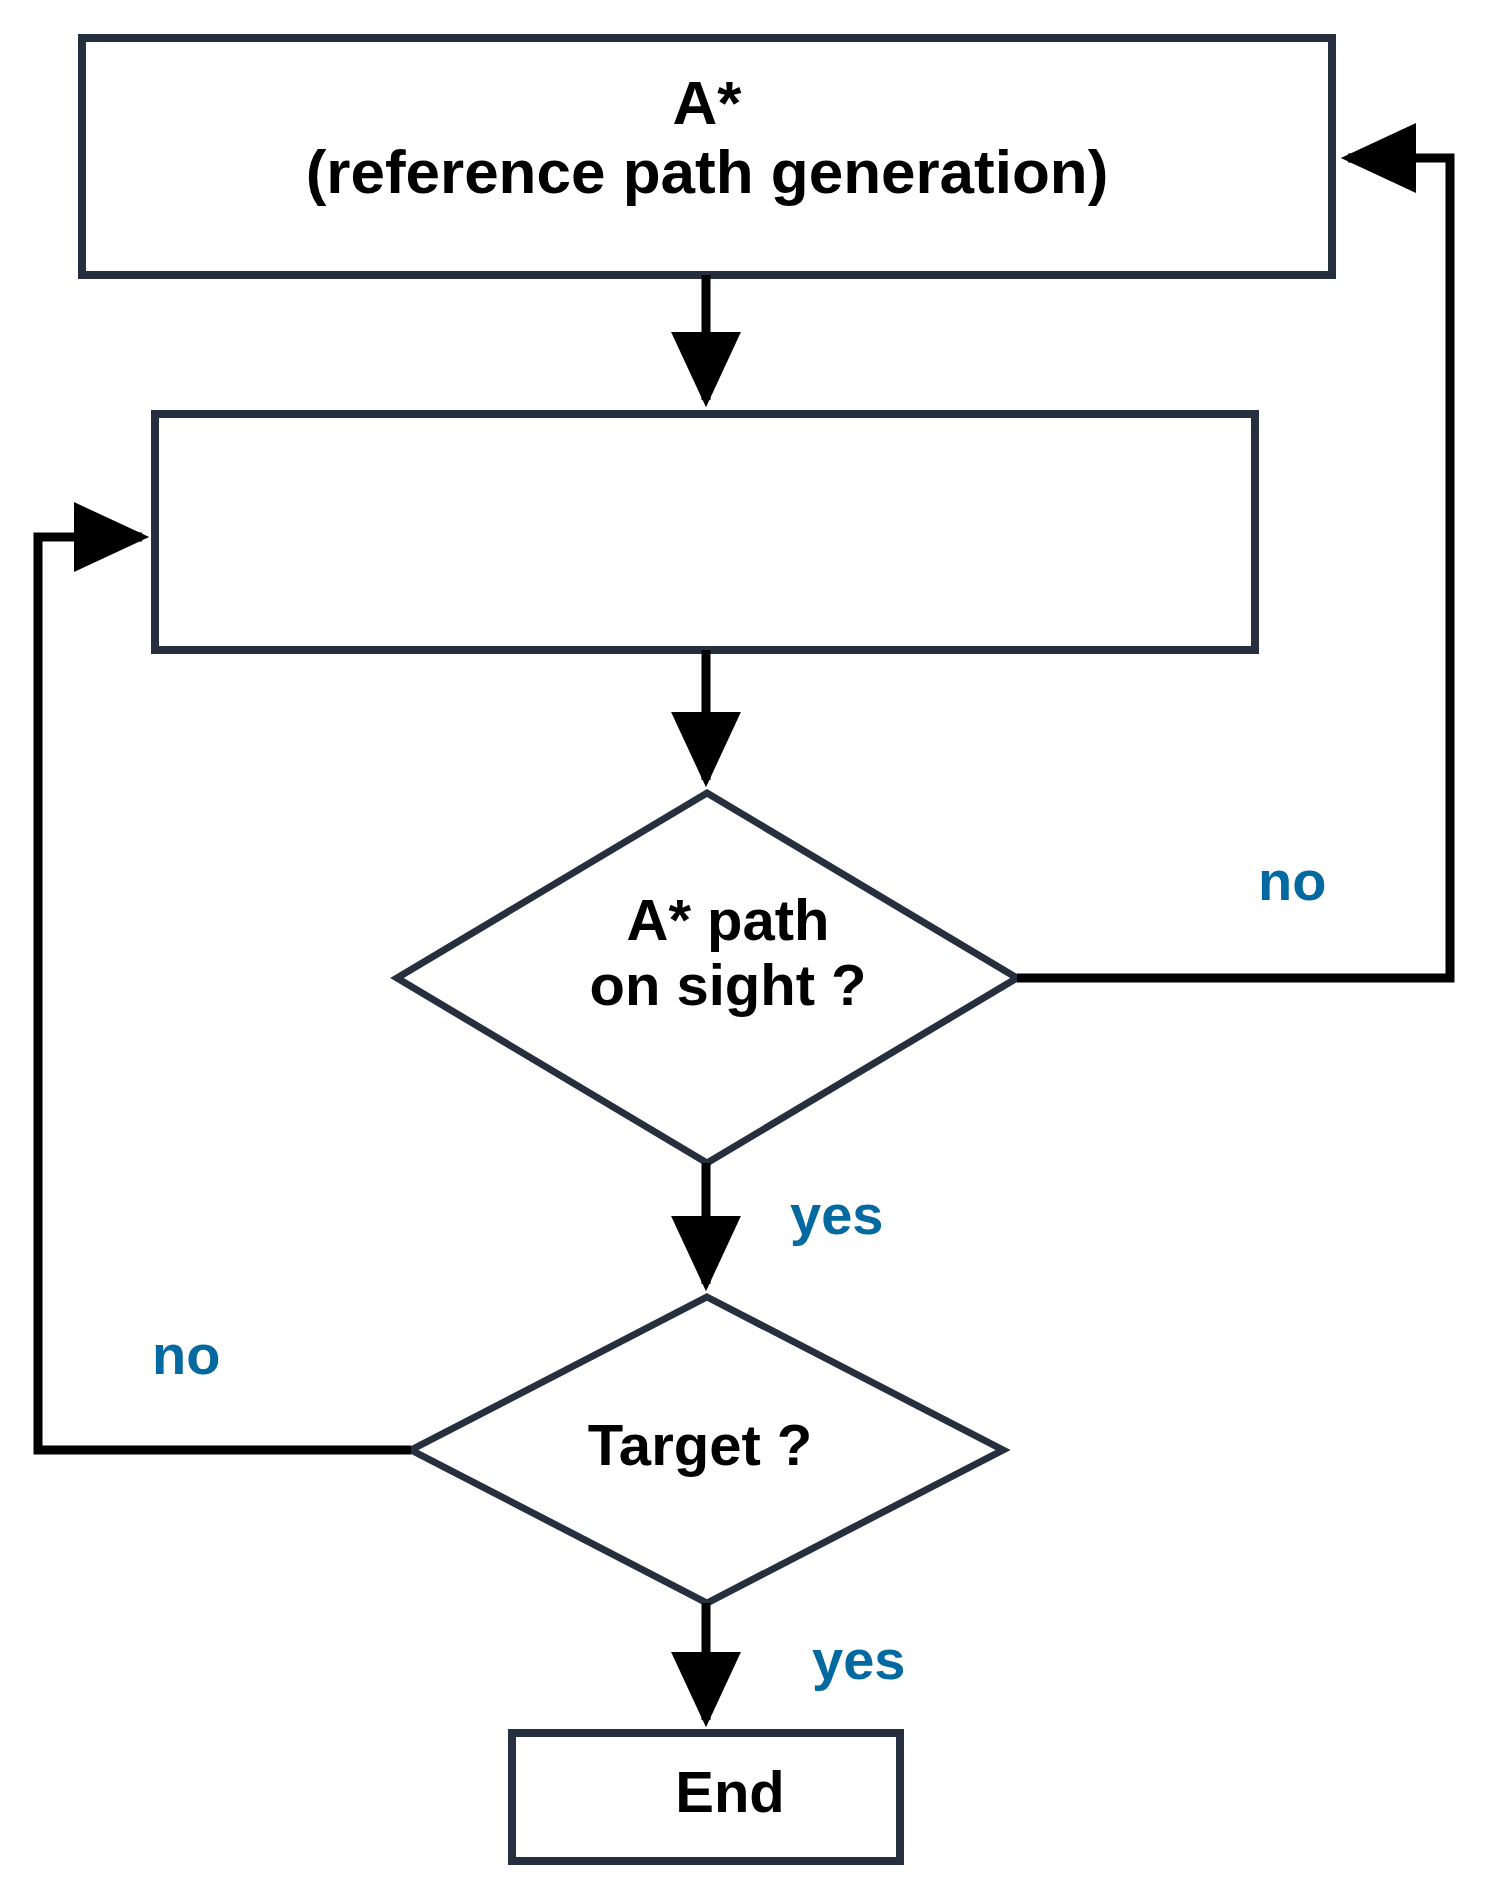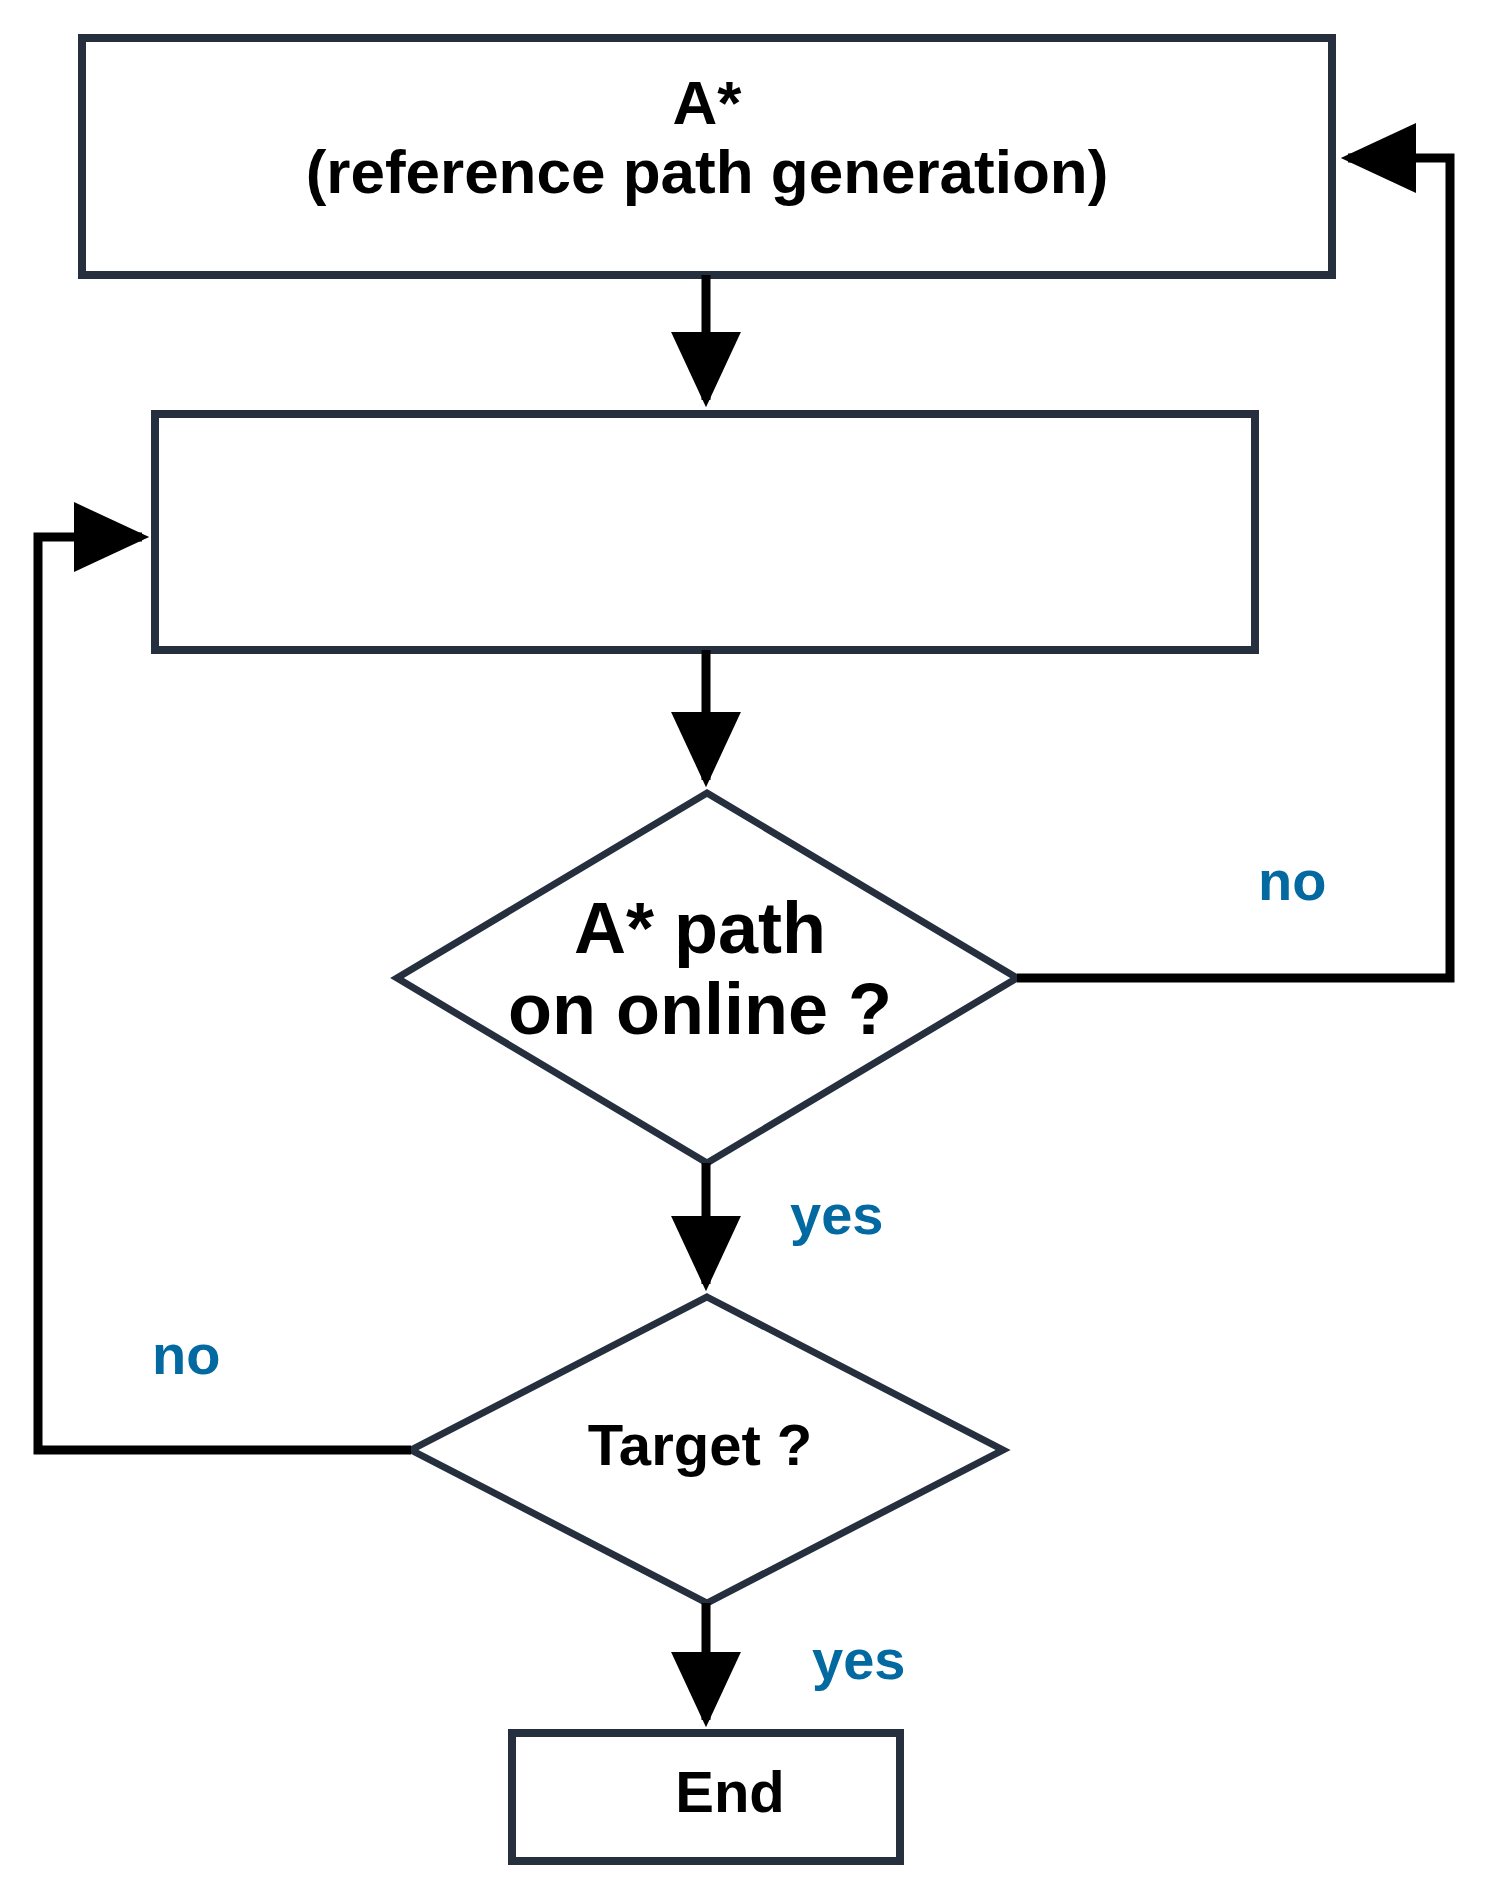--- a/index.html
+++ b/index.html
@@ -45,24 +45,24 @@
     width: 1250px;
     font-size: 62px;
   }
   .t-fahp {
     left: 155px;
     top: 441px;
     width: 1100px;
     font-size: 62px;
   }
   .t-diamond1 {
-    left: 390px;
+    left: 418px;
     top: 888px;
     width: 620px;
-    font-size: 72px;
+    font-size: 58px;
   }
   .t-diamond2 {
     left: 400px;
     top: 1413px;
     width: 600px;
     font-size: 58px;
   }
   .t-end {
     left: 536px;
     top: 1760px;
@@ -121,21 +121,21 @@
     <line x1="706" y1="1163" x2="706" y2="1284" stroke="#000000" stroke-width="9" marker-end="url(#arrowhead)"></line>
 
     <polyline points="411,1450 38,1450 38,537 142,537" fill="none" stroke="#000000" stroke-width="9" marker-end="url(#arrowhead)"></polyline>
 
     <line x1="706" y1="1603" x2="706" y2="1720" stroke="#000000" stroke-width="9" marker-end="url(#arrowhead)"></line>
   </svg>
 
   <div class="node-text t-astar"><span>A*</span><br><span>(reference path generation)</span></div>
 
 
-  <div class="node-text t-diamond1"><span>A* path</span><br><span>on online ?</span></div>
+  <div class="node-text t-diamond1"><span>A* path</span><br><span>on sight ?</span></div>
 
   <div class="node-text t-diamond2">Target ?</div>
 
   <div class="node-text t-end">End</div>
 
   <div class="edge-label l-no-right">no</div>
 
   <div class="edge-label l-yes-mid">yes</div>
 
   <div class="edge-label l-no-left">no</div>

